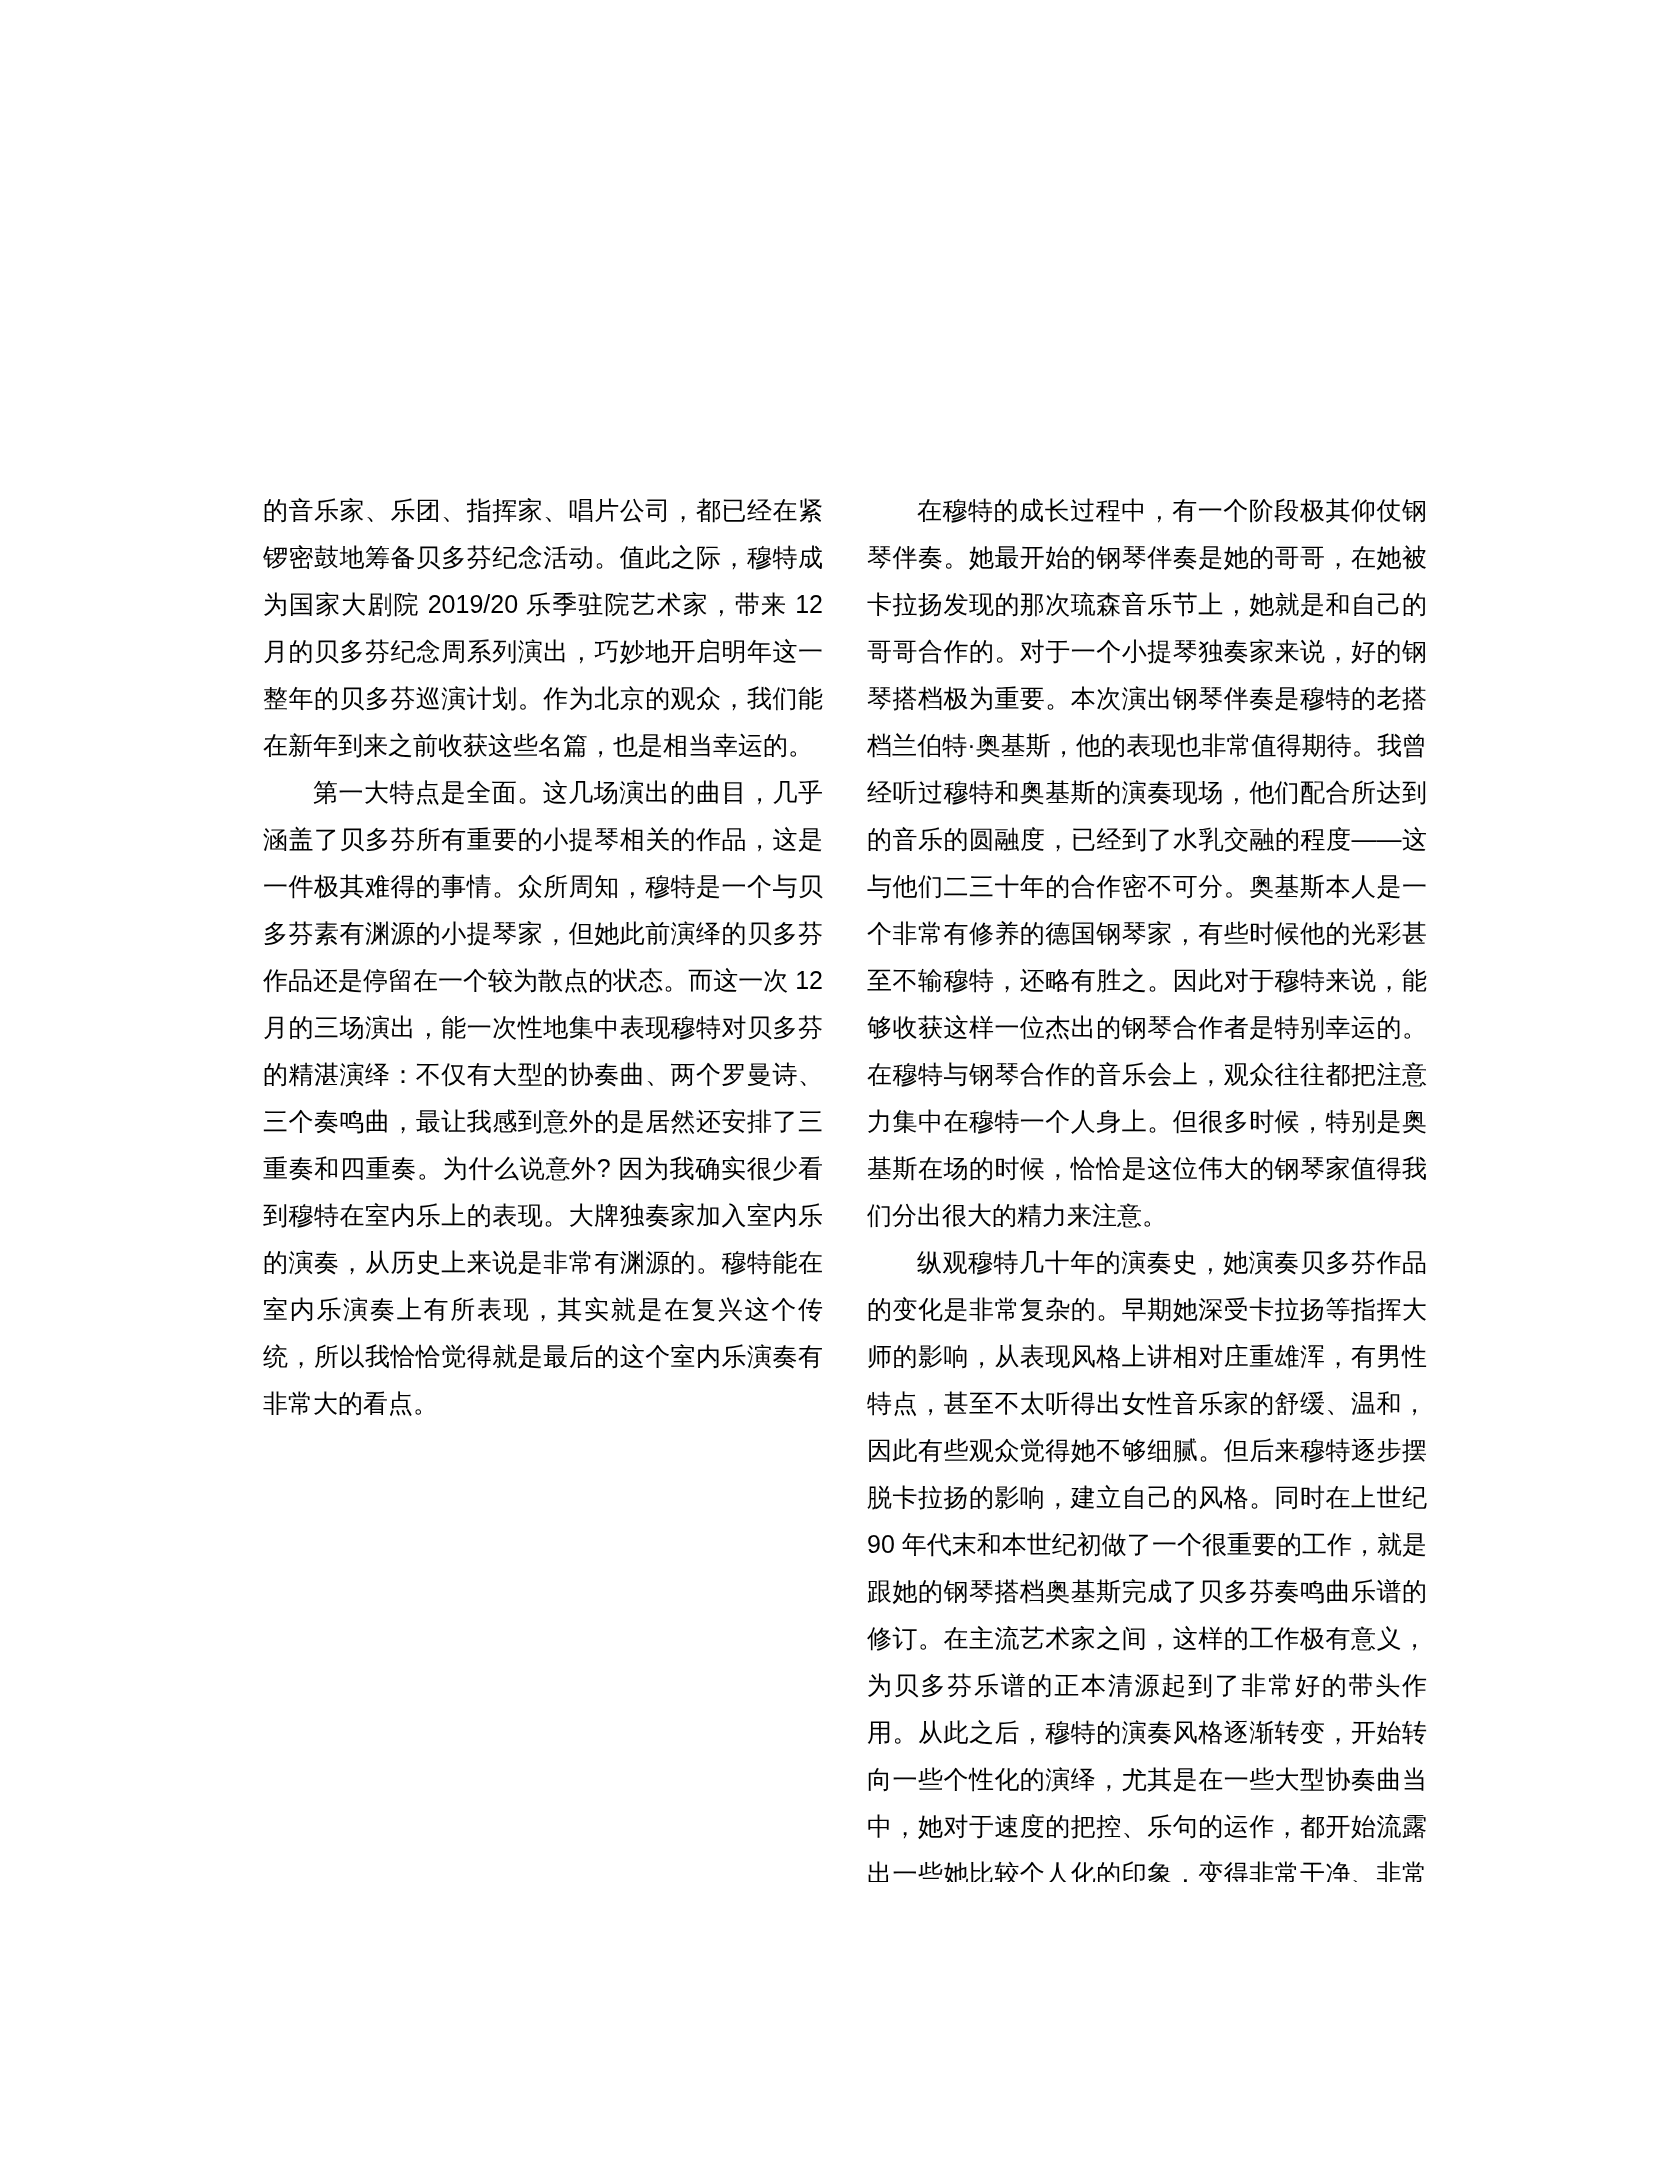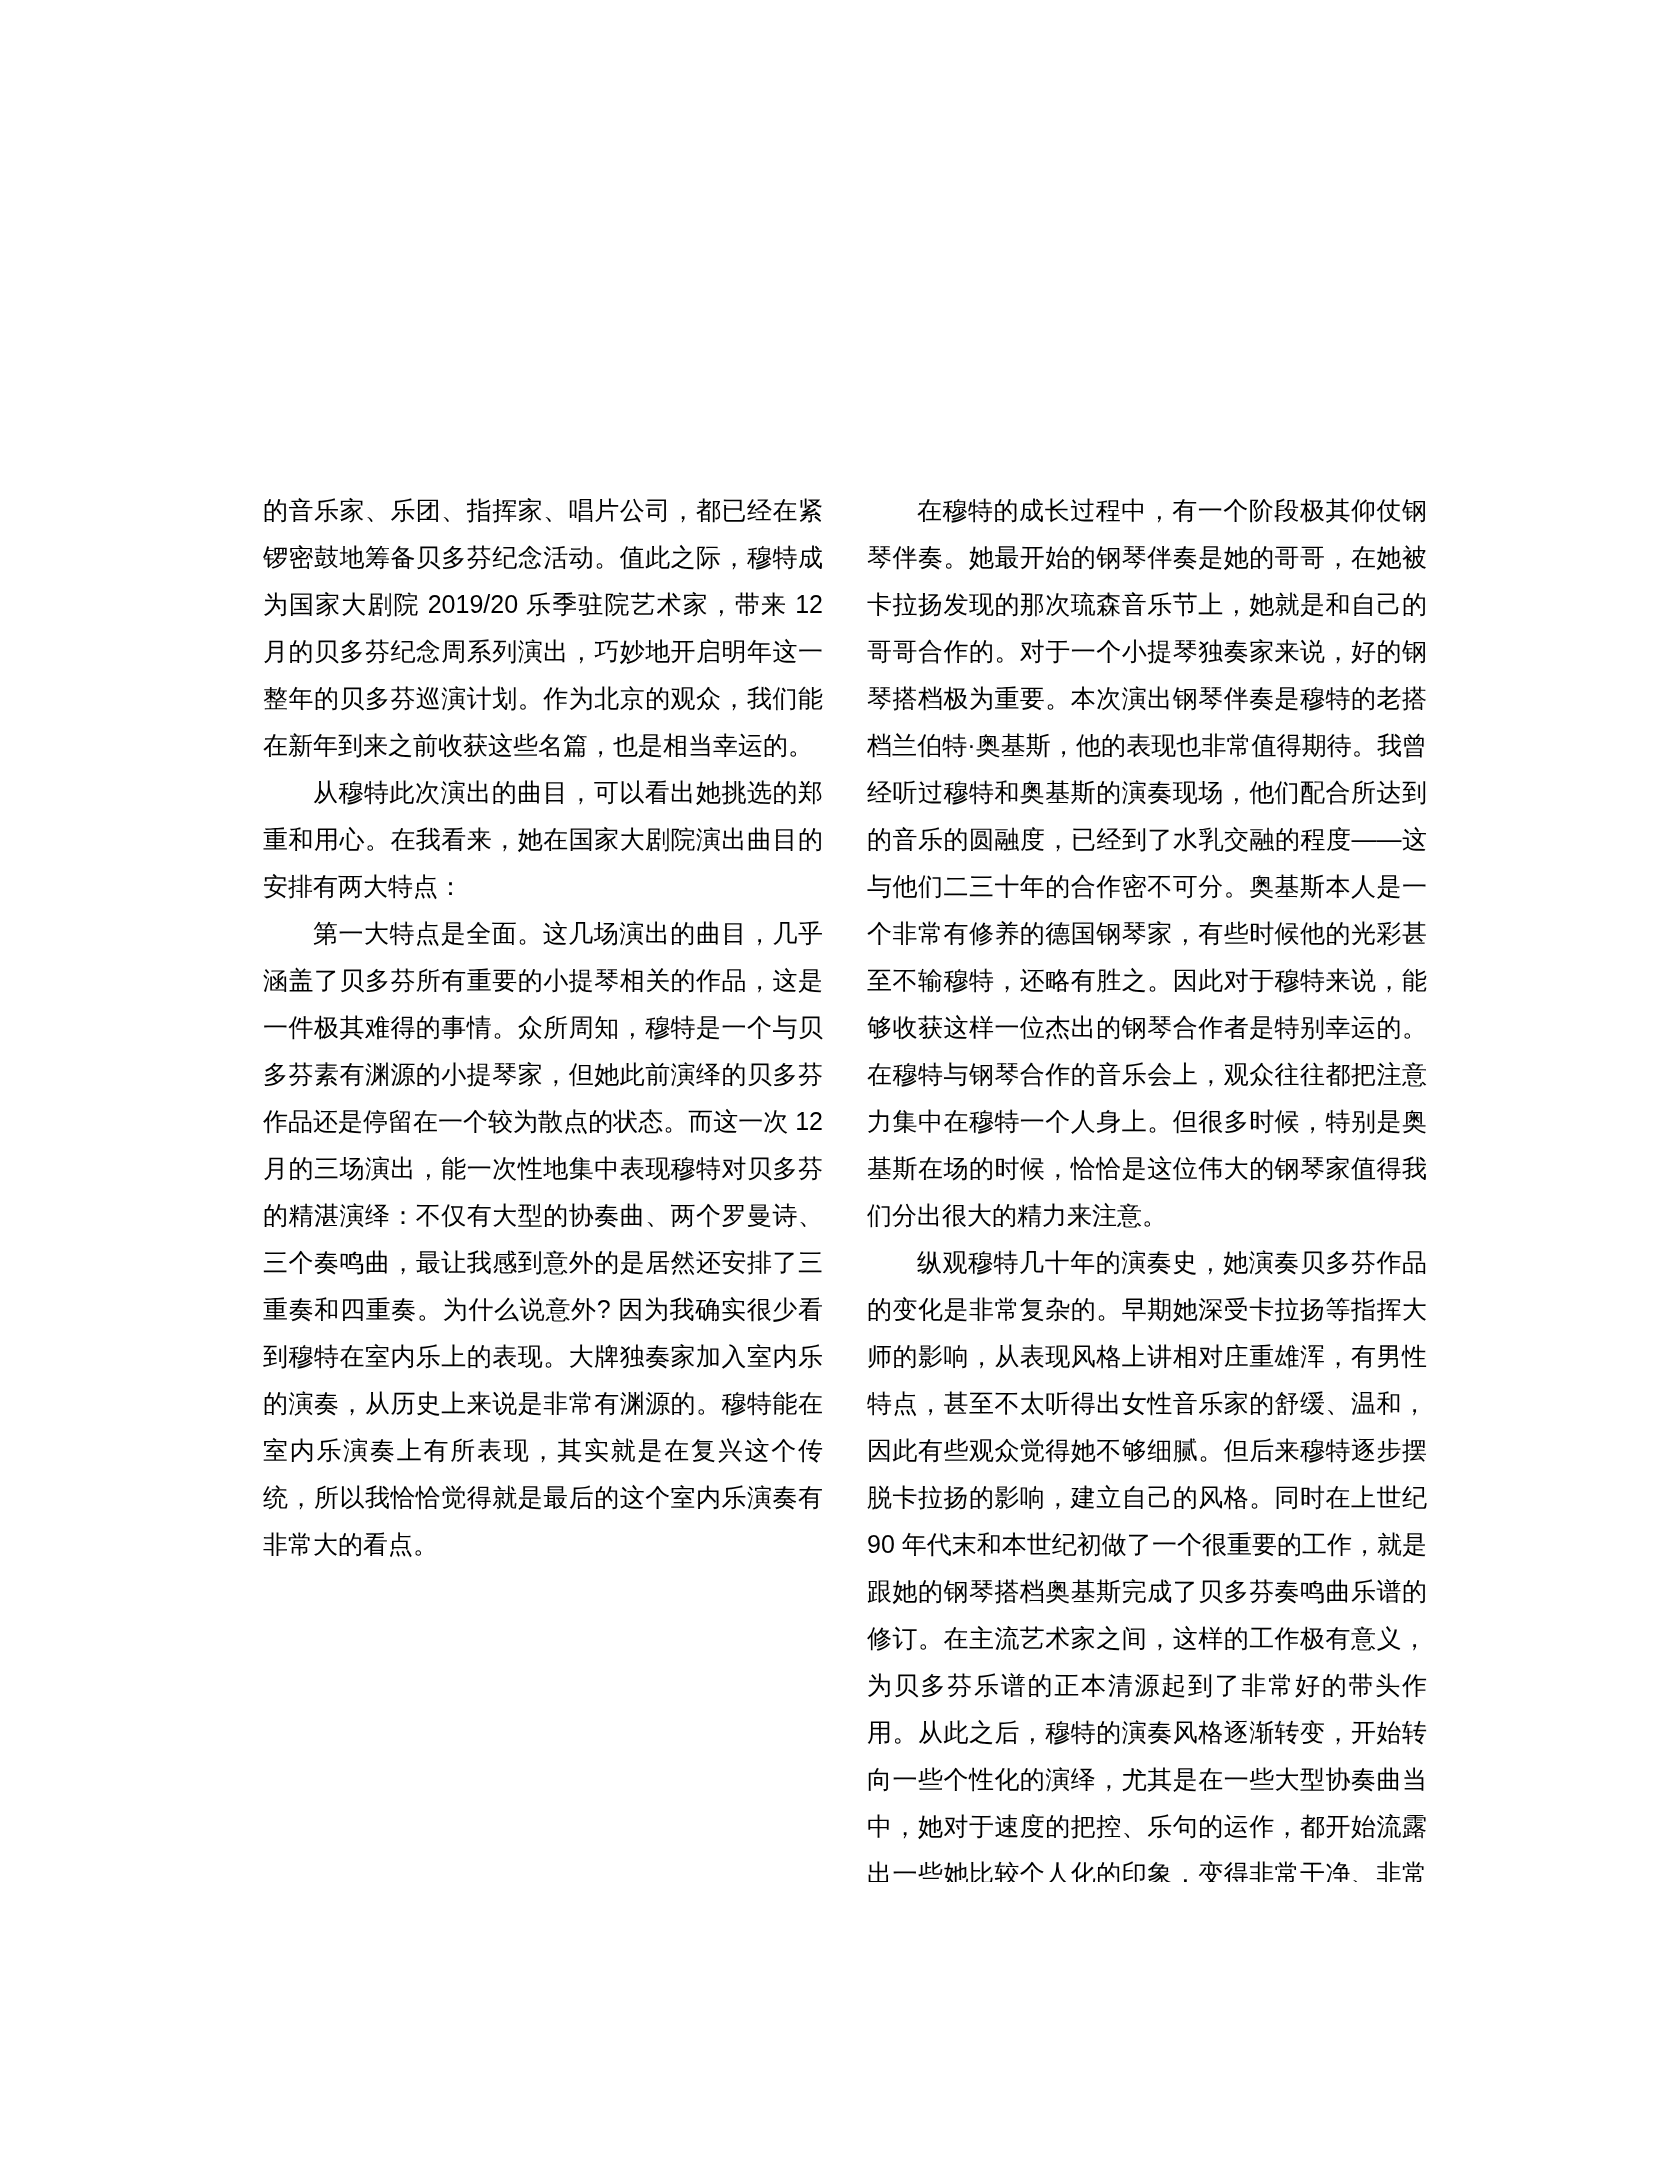--- a/index.html
+++ b/index.html
@@ -88,21 +88,20 @@
 </style>
 </head>
 <body>
 
 <div class="page">
 
   <main class="columns">
 
     <section class="col">
       <p class="para cont">的音乐家、乐团、指挥家、唱片公司，都已经在紧锣密鼓地筹备贝多芬纪念活动。值此之际，穆特成为国家大剧院 2019/20 乐季驻院艺术家，带来 12 月的贝多芬纪念周系列演出，巧妙地开启明年这一整年的贝多芬巡演计划。作为北京的观众，我们能在新年到来之前收获这些名篇，也是相当幸运的。</p>
-      <p class="para">从穆特此次演出的曲目，可以看出她挑选的郑重和用心。在我看来，她在国家大剧院演出曲目的安排有两大特点：</p>
       <p class="para">第一大特点是全面。这几场演出的曲目，几乎涵盖了贝多芬所有重要的小提琴相关的作品，这是一件极其难得的事情。众所周知，穆特是一个与贝多芬素有渊源的小提琴家，但她此前演绎的贝多芬作品还是停留在一个较为散点的状态。而这一次 12 月的三场演出，能一次性地集中表现穆特对贝多芬的精湛演绎：不仅有大型的协奏曲、两个罗曼诗、三个奏鸣曲，最让我感到意外的是居然还安排了三重奏和四重奏。为什么说意外? 因为我确实很少看到穆特在室内乐上的表现。大牌独奏家加入室内乐的演奏，从历史上来说是非常有渊源的。穆特能在室内乐演奏上有所表现，其实就是在复兴这个传统，所以我恰恰觉得就是最后的这个室内乐演奏有非常大的看点。</p>
     </section>
 
     <section class="col">
       <p class="para">在穆特的成长过程中，有一个阶段极其仰仗钢琴伴奏。她最开始的钢琴伴奏是她的哥哥，在她被卡拉扬发现的那次琉森音乐节上，她就是和自己的哥哥合作的。对于一个小提琴独奏家来说，好的钢琴搭档极为重要。本次演出钢琴伴奏是穆特的老搭档兰伯特·奥基斯，他的表现也非常值得期待。我曾经听过穆特和奥基斯的演奏现场，他们配合所达到的音乐的圆融度，已经到了水乳交融的程度——这与他们二三十年的合作密不可分。奥基斯本人是一个非常有修养的德国钢琴家，有些时候他的光彩甚至不输穆特，还略有胜之。因此对于穆特来说，能够收获这样一位杰出的钢琴合作者是特别幸运的。在穆特与钢琴合作的音乐会上，观众往往都把注意力集中在穆特一个人身上。但很多时候，特别是奥基斯在场的时候，恰恰是这位伟大的钢琴家值得我们分出很大的精力来注意。</p>
       <p class="para"><span>纵观穆特几十年的演奏史，她演奏贝多芬作品的变化是非常复杂的。早期她深受卡拉扬等指挥大师的影响，从表现风格上讲相对庄重雄浑，有男性特点，甚至不太听得出女性音乐家的舒缓、温和，因此有些观众觉得她不够细腻。但后来穆特逐步摆脱卡拉扬的影响，建立自己的风格。同时在上世纪 90 年代末和本世纪初做了一个很重要的工作，就是跟她的钢琴搭档奥基斯完成了贝多芬奏鸣曲乐谱的修订。在主流艺术家之间，这样的工作极有意义，为贝多芬乐谱的正本清源起到了非常好的带头作用。从此之后，穆特的演奏风格逐渐转变，开始转向一些个性化的演绎，尤其是在一些大型协奏曲当中，她对于速度的把控、乐句的运作，都开始流露出一些她比较个人化的印象，变得非常干净、非常平滑。但总体来说，穆特的风格基本上还是典型的德系小提琴家的风格，遵循正典，相对古朴，甚至朴素。</span><span class="ncpa-logo"><span class="l1">NC</span><span class="l2">PA</span></span></p>
       <p class="credits">责编 / 曹真真　美编 / 周琳　实习编辑 / 褚诗雨</p>
     </section>
 
   </main>

